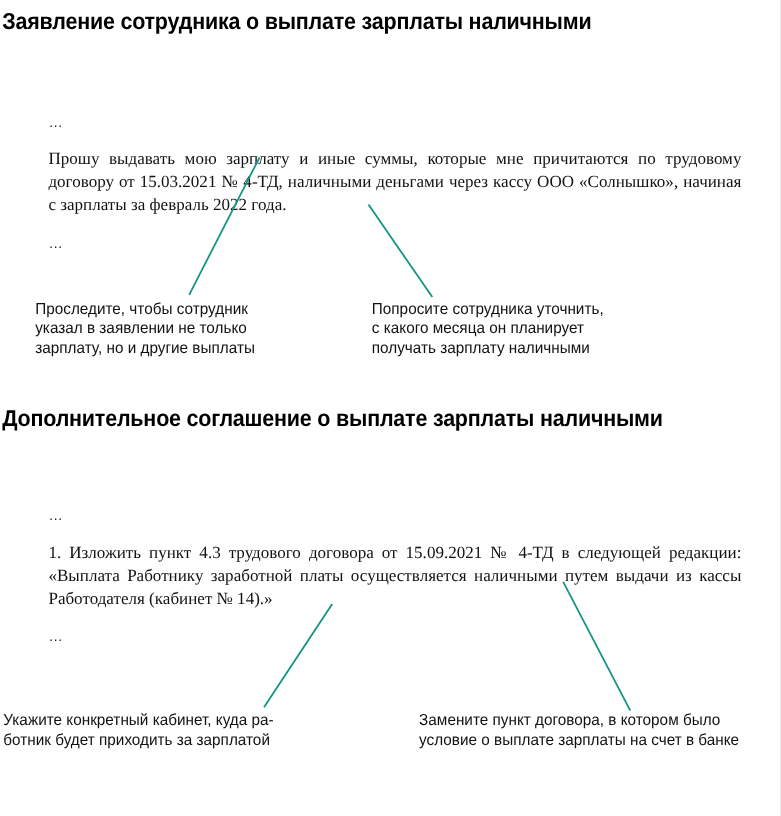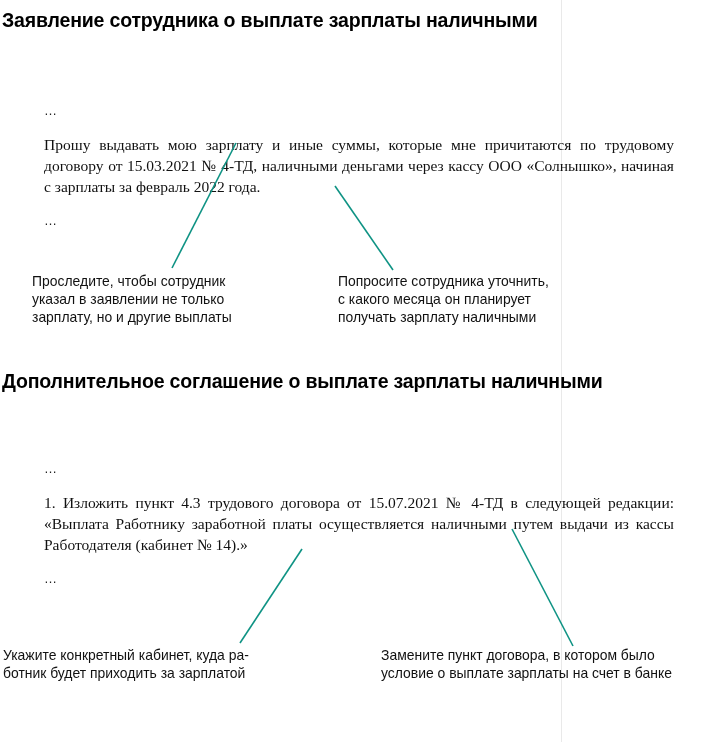--- a/index.html
+++ b/index.html
@@ -13,21 +13,21 @@
     height: 742px;
     position: relative;
     overflow: hidden;
     font-family: "Liberation Sans", sans-serif;
     color: #000000;
     -webkit-font-smoothing: antialiased;
   }
 
   #page {
     position: relative;
-    width: 562px;
+    width: 710px;
     height: 742px;
     background: #ffffff;
     box-sizing: border-box;
   }
 
   
   .edge-rule {
     position: absolute;
     top: 0;
     right: 0;
@@ -134,21 +134,21 @@
 зарплату, но и другие выплаты</div>
 
   <div class="note" id="note-2">Попросите сотрудника уточнить,
 с какого месяца он планирует
 получать зарплату наличными</div>
 
   <div class="doc-heading" id="heading-2">Дополнительное соглашение о выплате зарплаты наличными</div>
 
   <div class="excerpt" id="excerpt-2">
     <span class="ellipsis top">…</span>
-    <span class="para">1. Изложить пункт 4.3 трудового договора от 15.07.2021 № 4-ТД в следующей редакции: «Выплата Работнику заработной платы осуществляется наличными путем выдачи из кассы Работодателя (кабинет № 14).»</span>
+    <span class="para">1. Изложить пункт 4.3 трудового договора от 15.09.2021 № 4-ТД в следующей редакции: «Выплата Работнику заработной платы осуществляется наличными путем выдачи из кассы Работодателя (кабинет № 14).»</span>
     <span class="ellipsis bottom">…</span>
   </div>
 
   <div class="note" id="note-3">Укажите конкретный кабинет, куда ра-
 ботник будет приходить за зарплатой</div>
 
   <div class="note" id="note-4">Замените пункт договора, в котором было
 условие о выплате зарплаты на счет в банке</div>
 
   <svg id="connectors" viewBox="0 0 710 742" aria-hidden="true">

